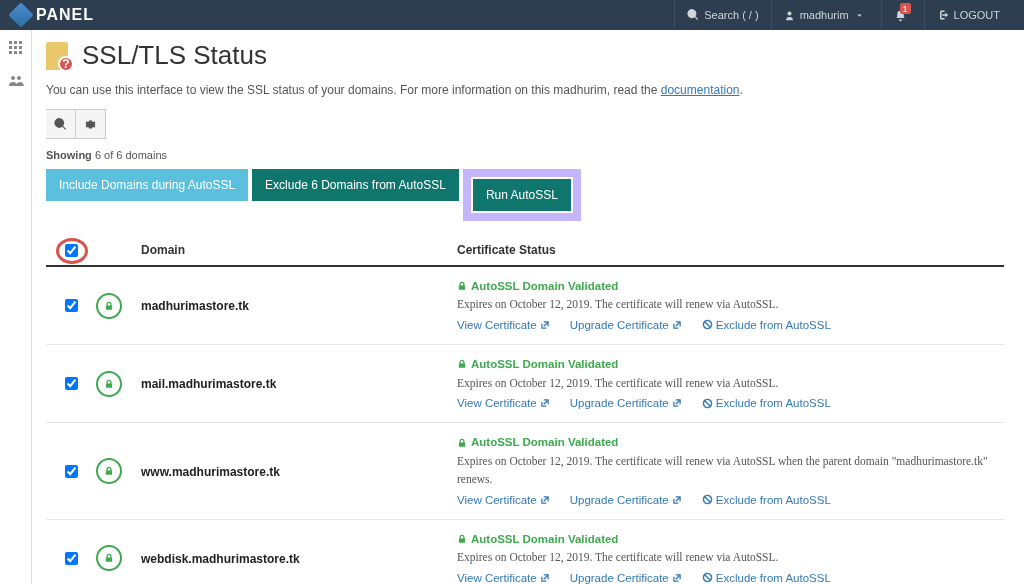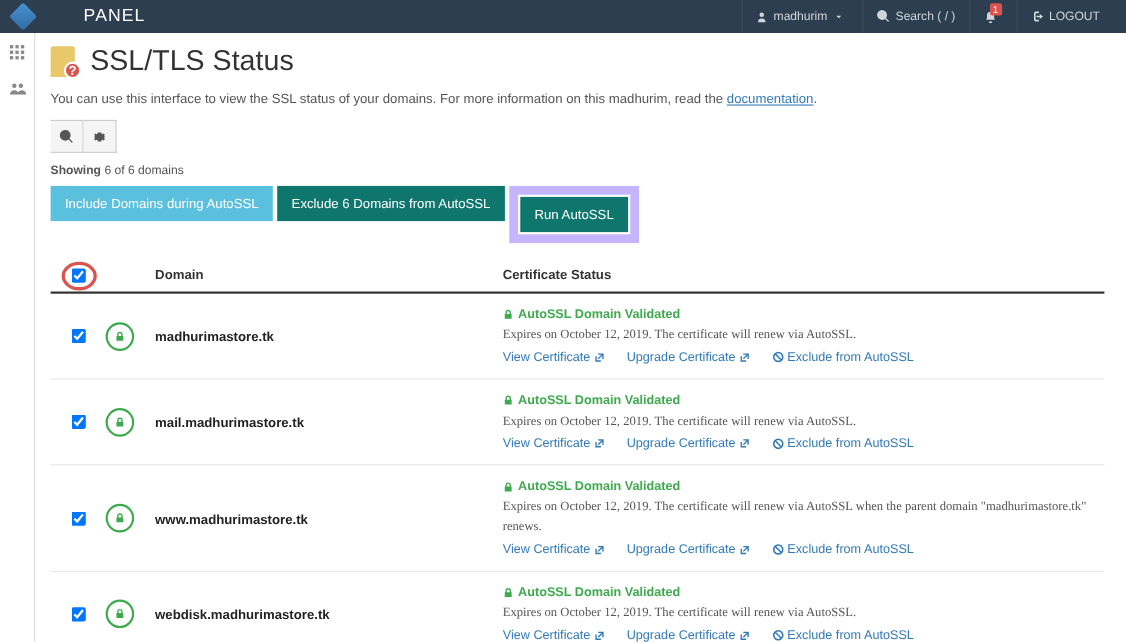--- a/index.html
+++ b/index.html
@@ -1,18 +1,18 @@
 <!DOCTYPE html>
 <html><head>
 <meta charset="utf-8">
 <style>
 * { box-sizing: border-box; margin: 0; padding: 0; }
 body { font-family: -apple-system, BlinkMacSystemFont, "Segoe UI", Arial, sans-serif; font-size: 13px; color: #333; background: #fff; width: 1024px; }
 .header { background: #2c3e50; height: 30px; display: flex; align-items: center; padding: 0 12px; color: #fff; }
-.logo { display: flex; align-items: center; font-weight: normal; font-size: 16px; letter-spacing: 1px; gap: 40px; }
+.logo { display: flex; align-items: center; font-weight: bold; font-size: 16px; letter-spacing: 1px; }
 .logo-icon { width: 18px; height: 18px; background: linear-gradient(135deg,#4a90d0,#2e6da4); margin-right: 6px; transform: rotate(45deg); border-radius: 2px; }
 .header-spacer { flex: 1; }
 .header-item { padding: 0 12px; display: flex; align-items: center; color: #d0d5da; font-size: 11px; cursor: pointer; height: 30px; border-left: 1px solid #3a4f63; }
 .header-item svg { margin-right: 5px; }
 .notif { position: relative; }
 .notif-badge { position: absolute; top: 3px; left: 18px; background: #d9534f; color: #fff; font-size: 9px; width: 11px; height: 11px; border-radius: 2px; display: flex; align-items: center; justify-content: center; }
 .main { display: flex; }
 .sidebar { width: 32px; background: #fff; border-right: 1px solid #ddd; display: flex; flex-direction: column; align-items: center; padding-top: 10px; gap: 14px; }
 .side-icon { color: #888; cursor: pointer; }
 .content { flex: 1; padding: 10px 20px 0 14px; }
@@ -52,33 +52,33 @@
 </head>
 <body>
 
 <div class="header">
   <div class="logo">
     <div class="logo-icon"></div>
     <span>PANEL</span>
   </div>
   <div class="header-spacer"></div>
   <div class="header-item">
+    <svg width="12" height="12" viewBox="0 0 16 16" fill="currentColor">
+        <path d="M11 6.5a4.5 4.5 0 11-9 0 4.5 4.5 0 019 0zm-.82 4.38a6 6 0 111.06-1.06l3.72 3.72-1.06 1.06-3.72-3.72z"></path>
+      </svg>
+    <span>Search ( / )</span>
+  </div>
+  <div class="header-item">
     <svg width="11" height="11" viewBox="0 0 16 16" fill="currentColor">
         <path d="M8 8a3 3 0 100-6 3 3 0 000 6zm-5 7a5 5 0 0110 0H3z"></path>
       </svg>
     <span>madhurim</span>
     <svg width="9" height="9" viewBox="0 0 16 16" fill="currentColor" style="margin-left:6px">
         <path d="M4 6l4 4 4-4z"></path>
       </svg>
-  </div>
-  <div class="header-item">
-    <svg width="12" height="12" viewBox="0 0 16 16" fill="currentColor">
-        <path d="M11 6.5a4.5 4.5 0 11-9 0 4.5 4.5 0 019 0zm-.82 4.38a6 6 0 111.06-1.06l3.72 3.72-1.06 1.06-3.72-3.72z"></path>
-      </svg>
-    <span>Search ( / )</span>
   </div>
   <div class="header-item notif">
     <svg width="13" height="13" viewBox="0 0 16 16" fill="currentColor">
         <path d="M8 2a4 4 0 00-4 4v3l-1 2h10l-1-2V6a4 4 0 00-4-4zm0 13a2 2 0 002-2H6a2 2 0 002 2z"></path>
       </svg>
     <div class="notif-badge">1</div>
   </div>
   <div class="header-item">
     <svg width="12" height="12" viewBox="0 0 16 16" fill="currentColor">
         <path d="M6 2h4v2H6v8h4v2H6a2 2 0 01-2-2V4a2 2 0 012-2zm5 3l4 3-4 3V9H7V7h4V5z"></path>

